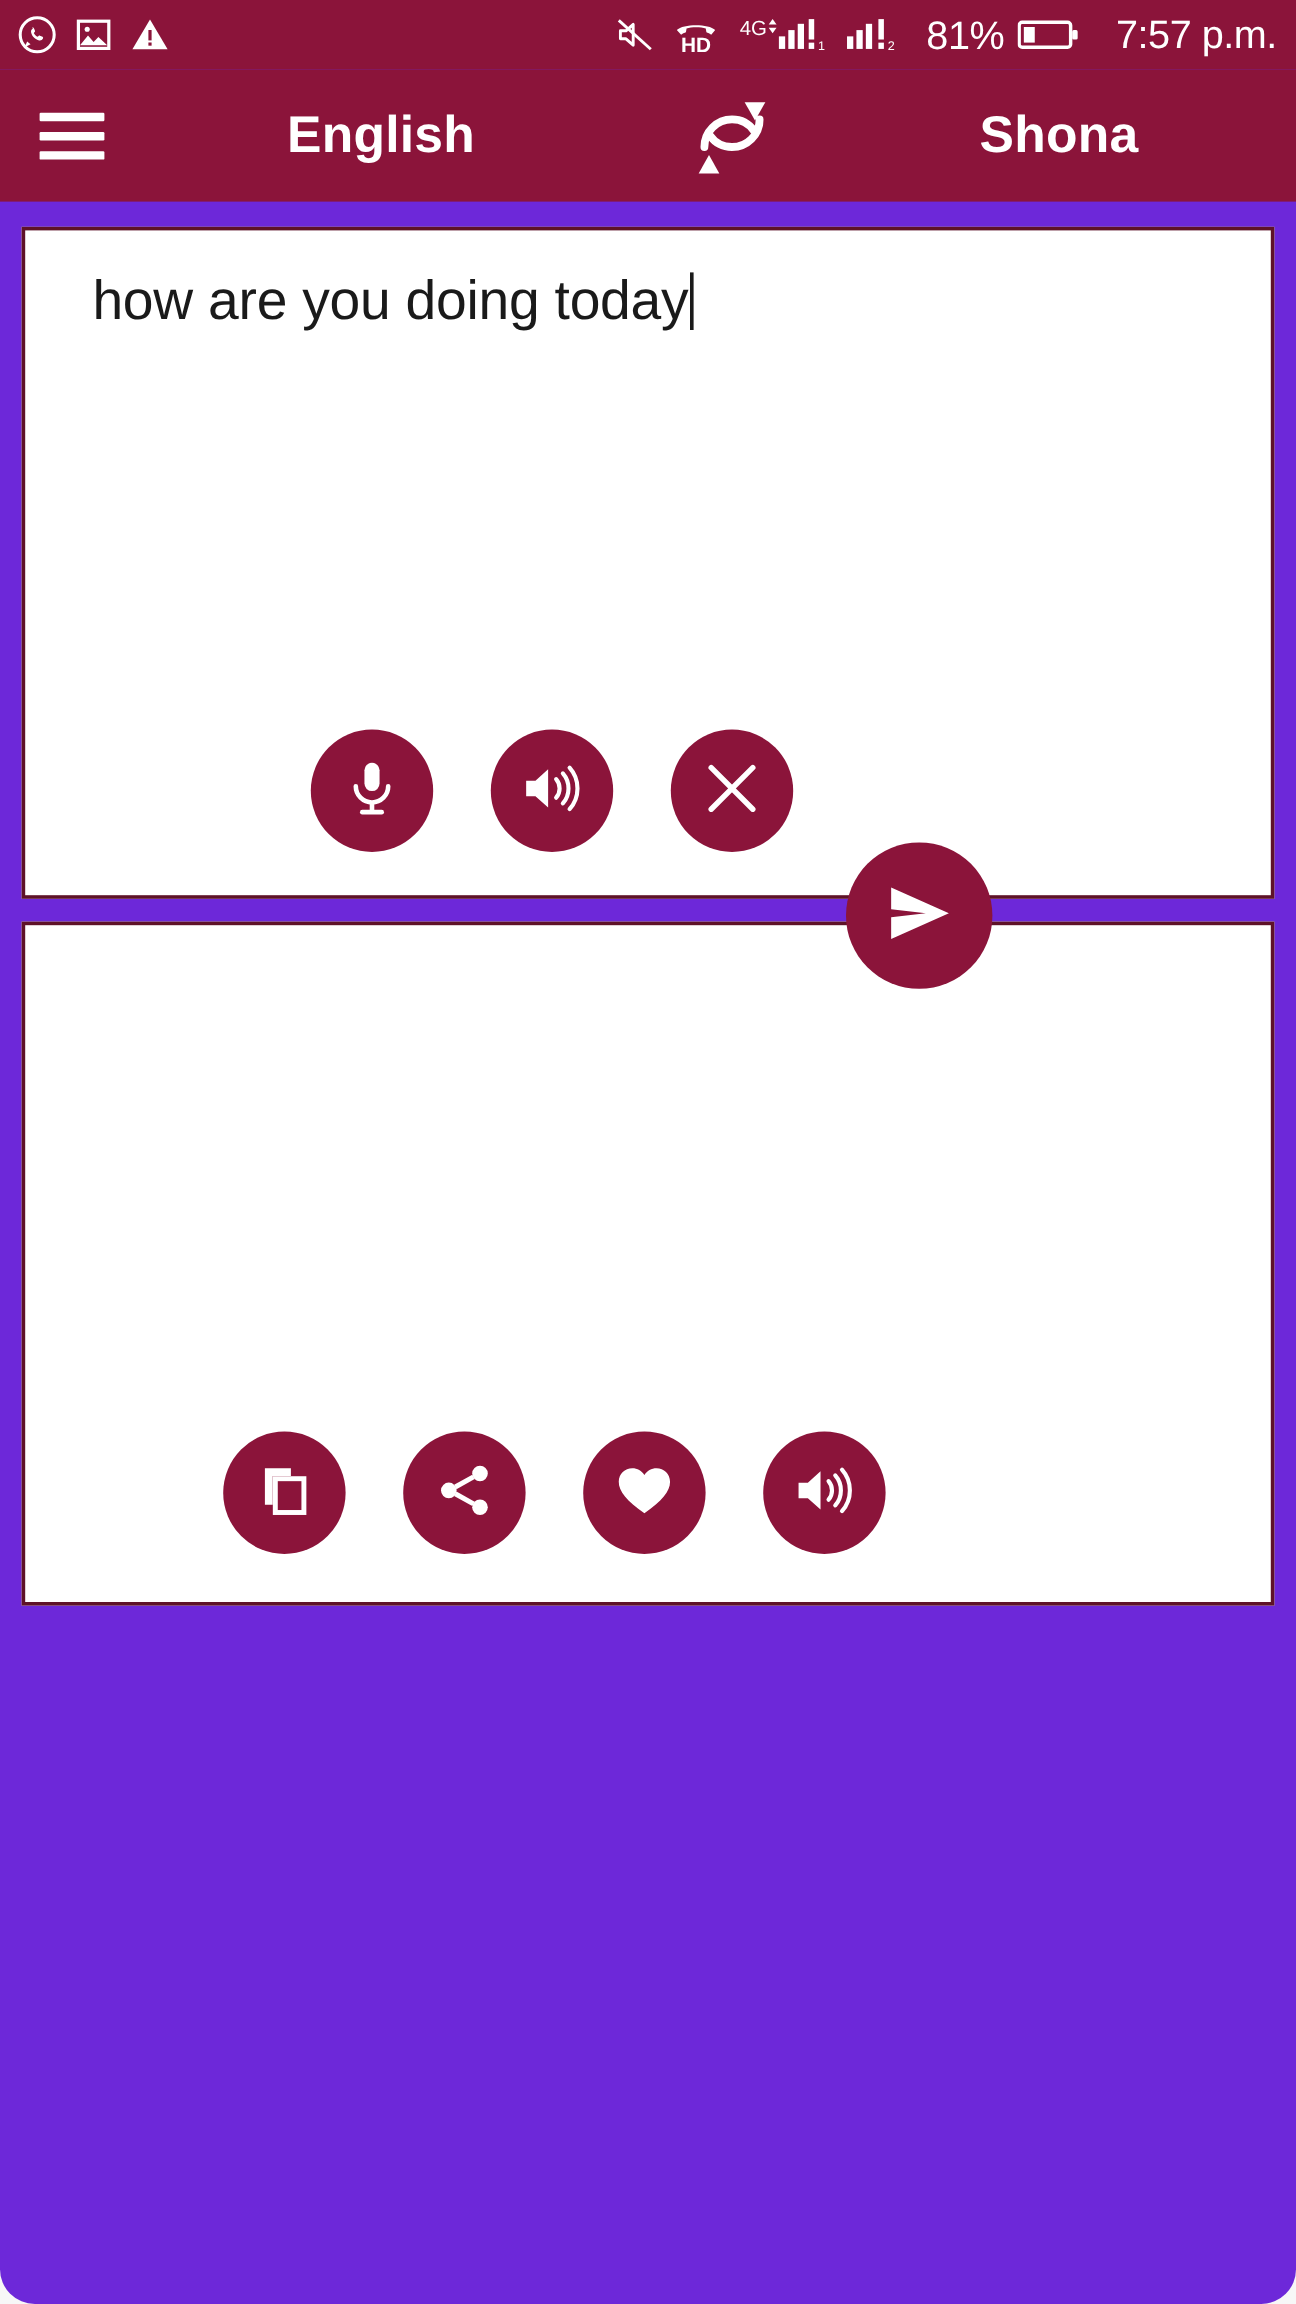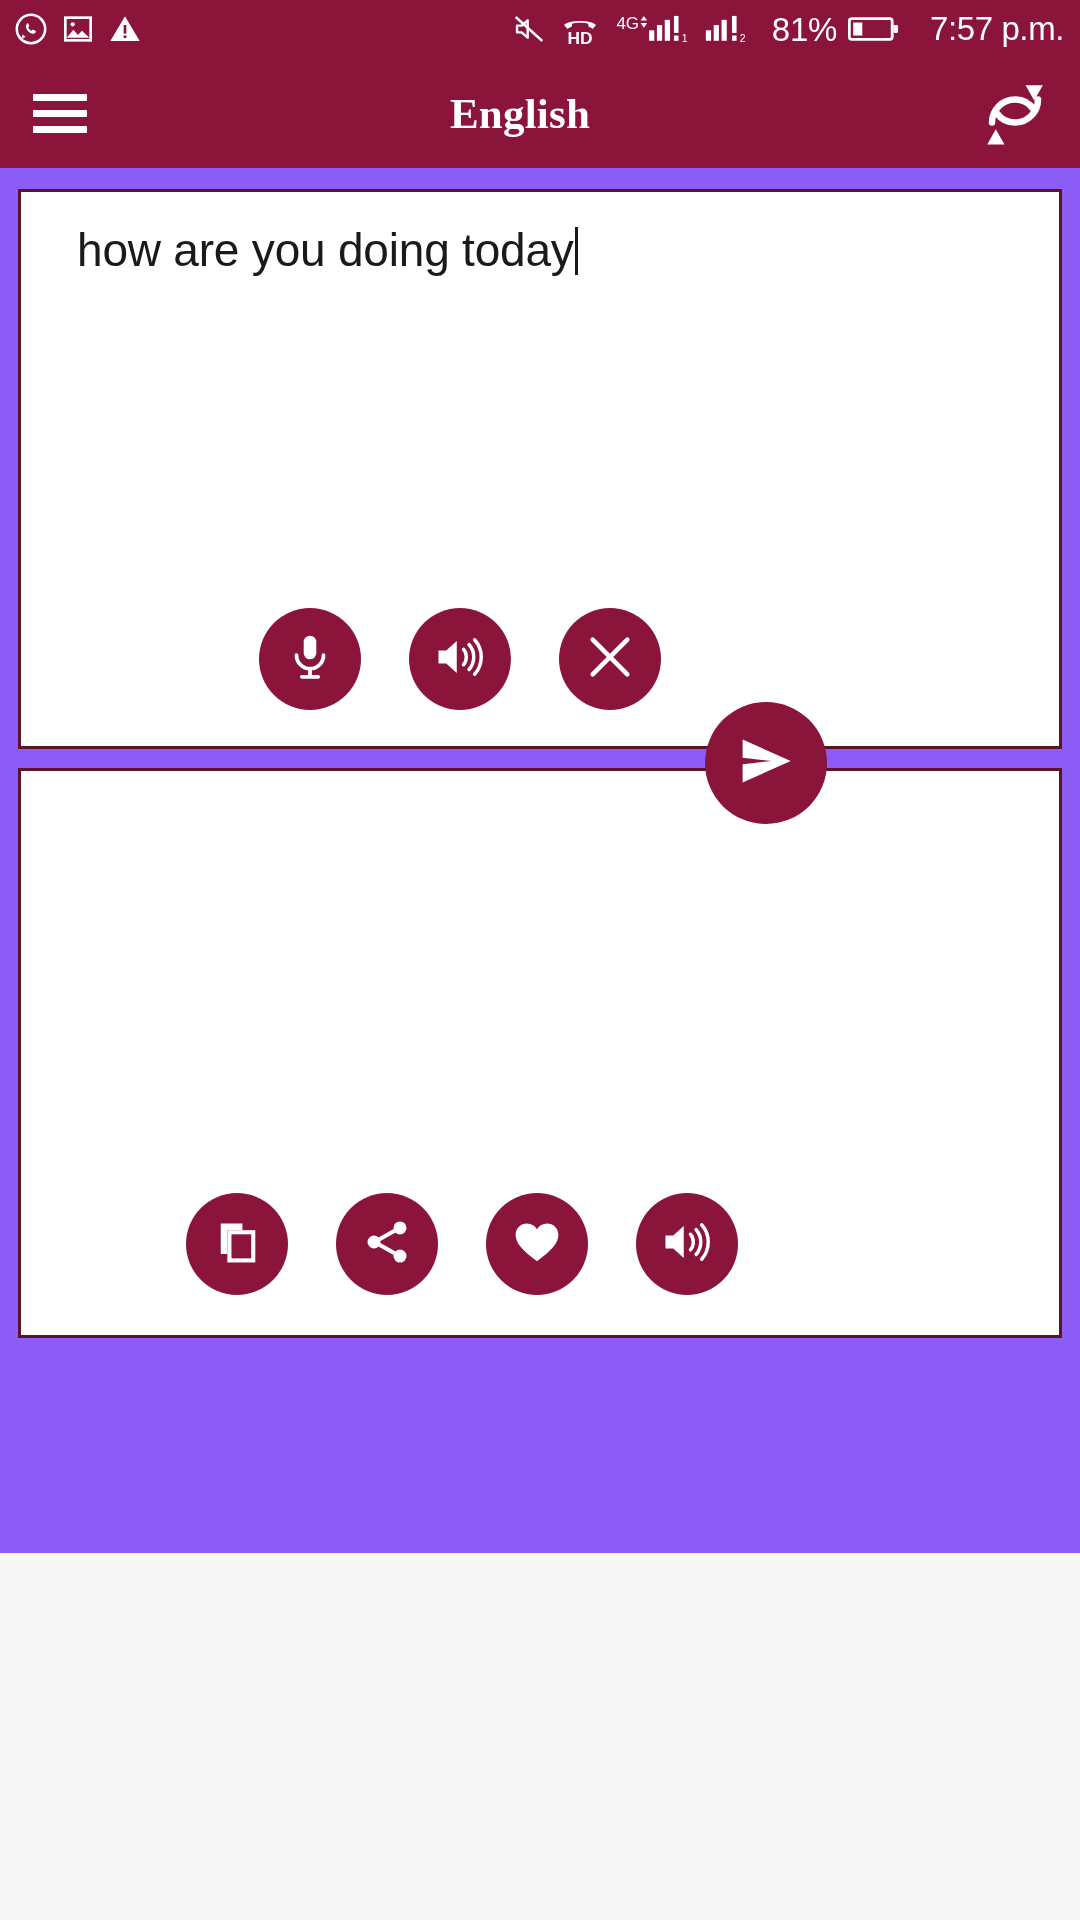--- a/index.html
+++ b/index.html
@@ -2,41 +2,41 @@
 <html><head>
 <meta charset="utf-8">
 <style>
   * { margin:0; padding:0; box-sizing:border-box; }
   html, body {
     width:1080px; height:1920px;
     background:#F7F7F7;
     font-family:"Liberation Sans", sans-serif;
     overflow:hidden;
   }
-  .phone { position:relative; width:1080px; height:1553px; background:#8b5cf6; }
+  .phone { position:relative; width:1080px; height:1920px; background:#6d28d9;border-radius:29px; }
 
   
   .statusbar {
     position:absolute; top:0; left:0; width:1080px; height:58px;
     background:#8B143A; color:#fff;
     display:flex; align-items:center; justify-content:space-between;
     padding:0 16px 0 14px;
   }
   .sb-left, .sb-right { display:flex; align-items:center; }
   .sb-left { gap:13px; }
   .sb-right { gap:11px; }
   .sb-icon { display:flex; align-items:center; justify-content:center; }
   .sb-text { font-size:33px; font-weight:400; letter-spacing:-0.3px; line-height:1; white-space:nowrap; }
   .sb-time { font-size:33px; font-weight:400; letter-spacing:-0.4px; white-space:nowrap; margin-left:19px; }
 
   
   .header {
     position:absolute; top:58px; left:0; width:1080px; height:110px;
     background:#8B143A;
-    display:flex; align-items:center;font-family:Liberation Serif, serif;
+    display:flex; align-items:center;
   }
   .menu-btn {
     width:120px; height:110px;
     display:flex; align-items:center; justify-content:center;
     cursor:pointer;
   }
   .menu-lines { width:54px; }
   .menu-lines i { display:block; height:7px; background:#fff; border-radius:1px; margin:9px 0; }
   .lang-left {
     flex:1; text-align:center;
@@ -181,20 +181,21 @@
     <div class="swap-btn">
       <span>
         <svg width="92" height="92" viewBox="0 0 48 48">
           <path d="M12 30a12 12 0 0 1 12-12c4 0 7.5 2 9.6 5" fill="none" stroke="#fff" stroke-width="3.4" stroke-linecap="round"></path>
           <path d="M36 18a12 12 0 0 1-12 12c-4 0-7.5-2-9.6-5" fill="none" stroke="#fff" stroke-width="3.4" stroke-linecap="round"></path>
           <path d="M34 10.5l4.5 8h-9z" fill="#fff" transform="rotate(180 34 14.5)"></path>
           <path d="M14 33.5l4.5 8h-9z" fill="#fff" transform="rotate(180 14 37.5) rotate(180 14 37.5)"></path>
         </svg>
       </span>
     </div>
+    <div class="lang-right">Shona</div>
   </div>
 
   <div class="card" id="source-card">
     <div class="card-text">
       <span>how are you doing today</span><span class="caret"></span>
     </div>
     <div class="btn-row" id="source-buttons">
       <div class="circle-btn">
         <span>
           <svg width="54" height="54" viewBox="0 0 24 24">

